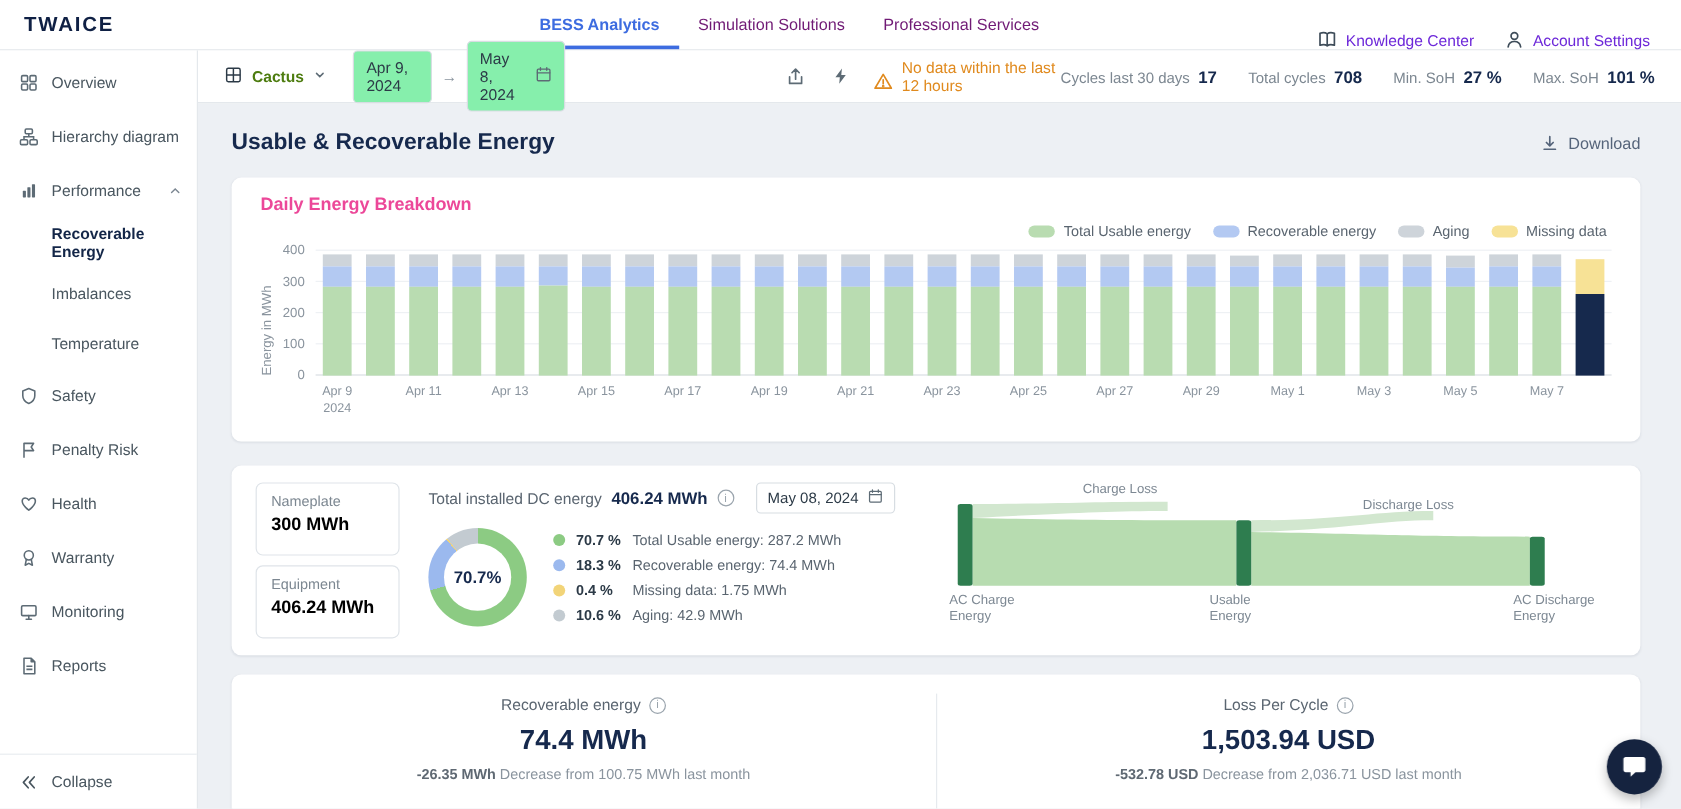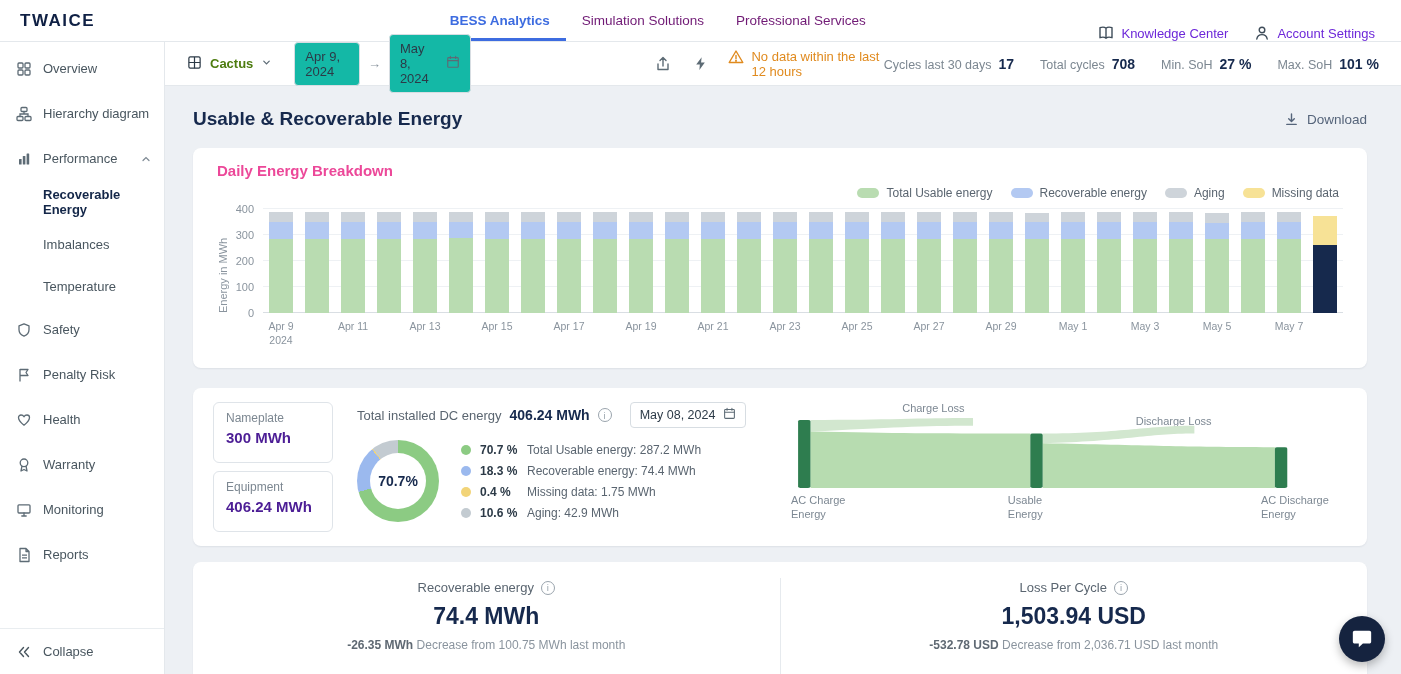--- a/index.html
+++ b/index.html
@@ -28,25 +28,25 @@
   .side-item .chev { margin-left:auto; color:#7d8893; }
   .side-sub { height:42px; flex:0 0 42px; display:flex; align-items:center; padding-left:43px; font-size:13px; color:#49565f; cursor:pointer; }
   .side-sub.active { color:#132648; font-weight:700; }
   .side-collapse { margin-top:auto; border-top:1px solid #e9edf0; height:46px; flex:0 0 46px; display:flex; align-items:center; gap:11px; padding:0 16px; font-size:13px; color:#49565f; cursor:pointer; }
 
   
   .main-col { flex:1; display:flex; flex-direction:column; min-width:0; }
   .toolbar { height:44px; flex:0 0 44px; background:#fff; border-bottom:1px solid #e4e8ec; display:flex; align-items:center; padding:0 22px 0 14px; }
   .site-select { display:flex; align-items:center; gap:8px; font-size:13px; font-weight:700; color:#4d7c0f; background:none; border:none; cursor:pointer; padding:6px 8px; font-family:inherit; }
   .date-range { display:flex; align-items:center; gap:8px; margin-left:14px; }
-  .date-box { display:flex; align-items:center; gap:8px; border:1px solid #d7dde2; border-radius:4px; padding:6px 10px; font-size:13px; color:#2c3a47; background:#14b8a6; cursor:pointer; }
+  .date-box { display:flex; align-items:center; gap:8px; border:1px solid #d7dde2; border-radius:4px; padding:6px 10px; font-size:13px; color:#2c3a47; background:#86efac; cursor:pointer; }
   .date-arrow { color:#8a949e; font-size:13px; }
   .tool-icons { display:flex; gap:14px; margin-left:180px; }
   .tool-icon { background:none; border:none; cursor:pointer; color:#5d6b75; padding:4px; }
-  .warning { display:flex; align-items:flex-start; gap:7px; color:#e08a1e; font-size:13px; margin-left:16px; }
+  .warning { display:flex; align-items:flex-end; gap:7px; color:#e08a1e; font-size:13px; margin-left:16px; }
   .stats { margin-left:auto; display:flex; gap:26px; }
   .stat { display:flex; align-items:baseline; gap:7px; font-size:12.5px; color:#7c8791; white-space:nowrap; }
   .stat b { font-size:14px; color:#16294d; }
 
   
   .content { flex:1; overflow:hidden; padding:18px 34px 0 28px; position:relative; min-height:0; }
   .page-head { display:flex; align-items:center; justify-content:space-between; height:30px; }
   .page-title { font-size:19px; color:#16294d; font-weight:700; }
   .download-btn { display:flex; gap:8px; align-items:center; font-size:13.5px; color:#55647a; background:none; border:none; cursor:pointer; font-family:inherit; }
 
@@ -70,21 +70,21 @@
   .bar { width:64%; height:100%; display:flex; flex-direction:column-reverse; justify-content:flex-start; }
   .bar-seg { width:100%; }
   .x-axis { display:flex; margin-top:6px; }
   .x-tick { flex:1; text-align:center; font-size:10.5px; color:#8a949e; line-height:1.35; min-height:26px; }
 
   
   .overview-card { margin-top:20px; padding:14px 20px; display:flex; gap:24px; height:158px; }
   .left-panels { width:120px; flex:0 0 120px; display:flex; flex-direction:column; gap:8px; }
   .panel { border:1px solid #dfe4e9; border-radius:6px; padding:8px 12px; flex:1; }
   .panel-label { font-size:12px; color:#7c8791; }
-  .panel-value { font-size:15px; font-weight:700; color:#4c1d95; margin-top:4px; }
+  .panel-value { font-size:15px; font-weight:700; color:#000000; margin-top:4px; }
   .donut-sec { width:410px; flex:0 0 410px; }
   .donut-head { display:flex; align-items:center; gap:8px; }
   .dc-label { font-size:13px; color:#5a6570; }
   .dc-value { font-size:14px; font-weight:700; color:#16294d; }
   .info-icon { width:14px; height:14px; border-radius:50%; border:1px solid #9aa4ad; color:#9aa4ad; font-size:9.5px; display:inline-flex; align-items:center; justify-content:center; font-style:normal; cursor:pointer; flex:0 0 14px; }
   .date-chip { margin-left:10px; display:flex; gap:8px; align-items:center; border:1px solid #d7dde2; border-radius:4px; padding:4px 9px; font-size:12.5px; color:#2c3a47; cursor:pointer; background:#fff; }
   .donut-row { display:flex; gap:22px; margin-top:12px; align-items:center; }
   .donut { width:82px; height:82px; border-radius:50%; position:relative; flex:0 0 82px; background:#ccc; }
   .donut-hole { position:absolute; inset:13px; background:#fff; border-radius:50%; display:flex; align-items:center; justify-content:center; font-size:14px; font-weight:700; color:#16294d; }
   .donut-legend { display:flex; flex-direction:column; gap:7px; }

